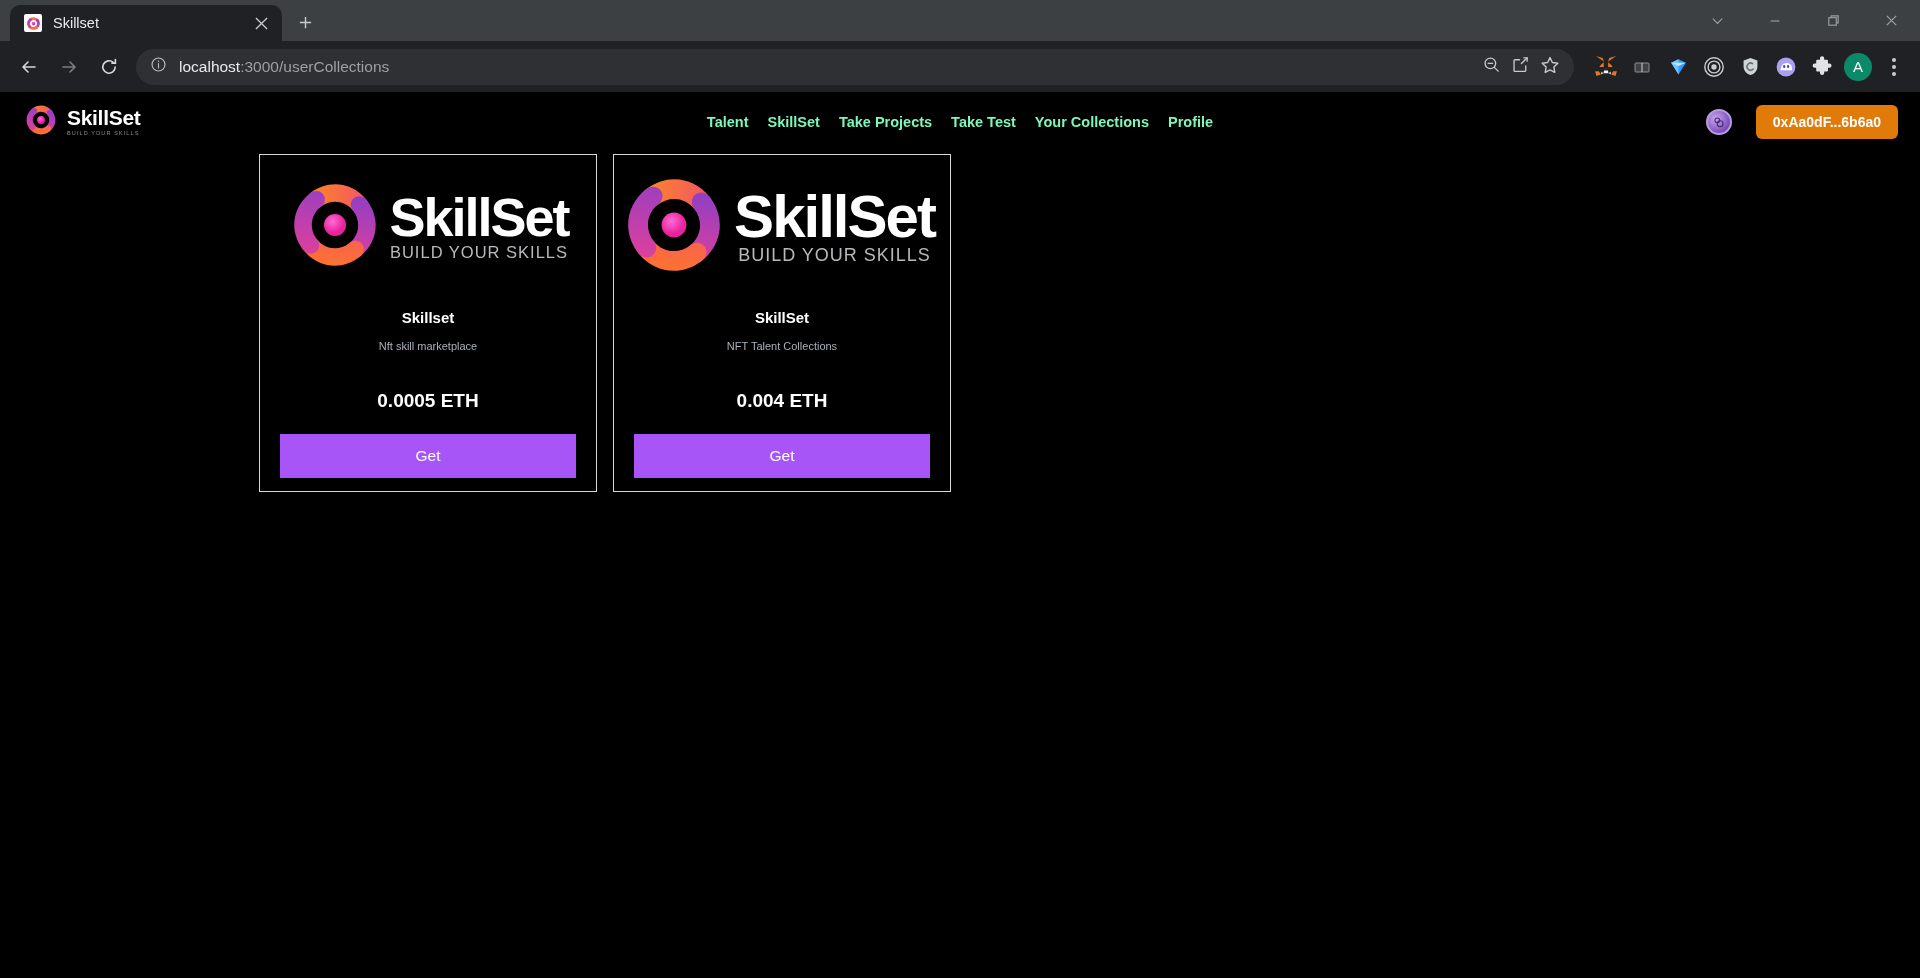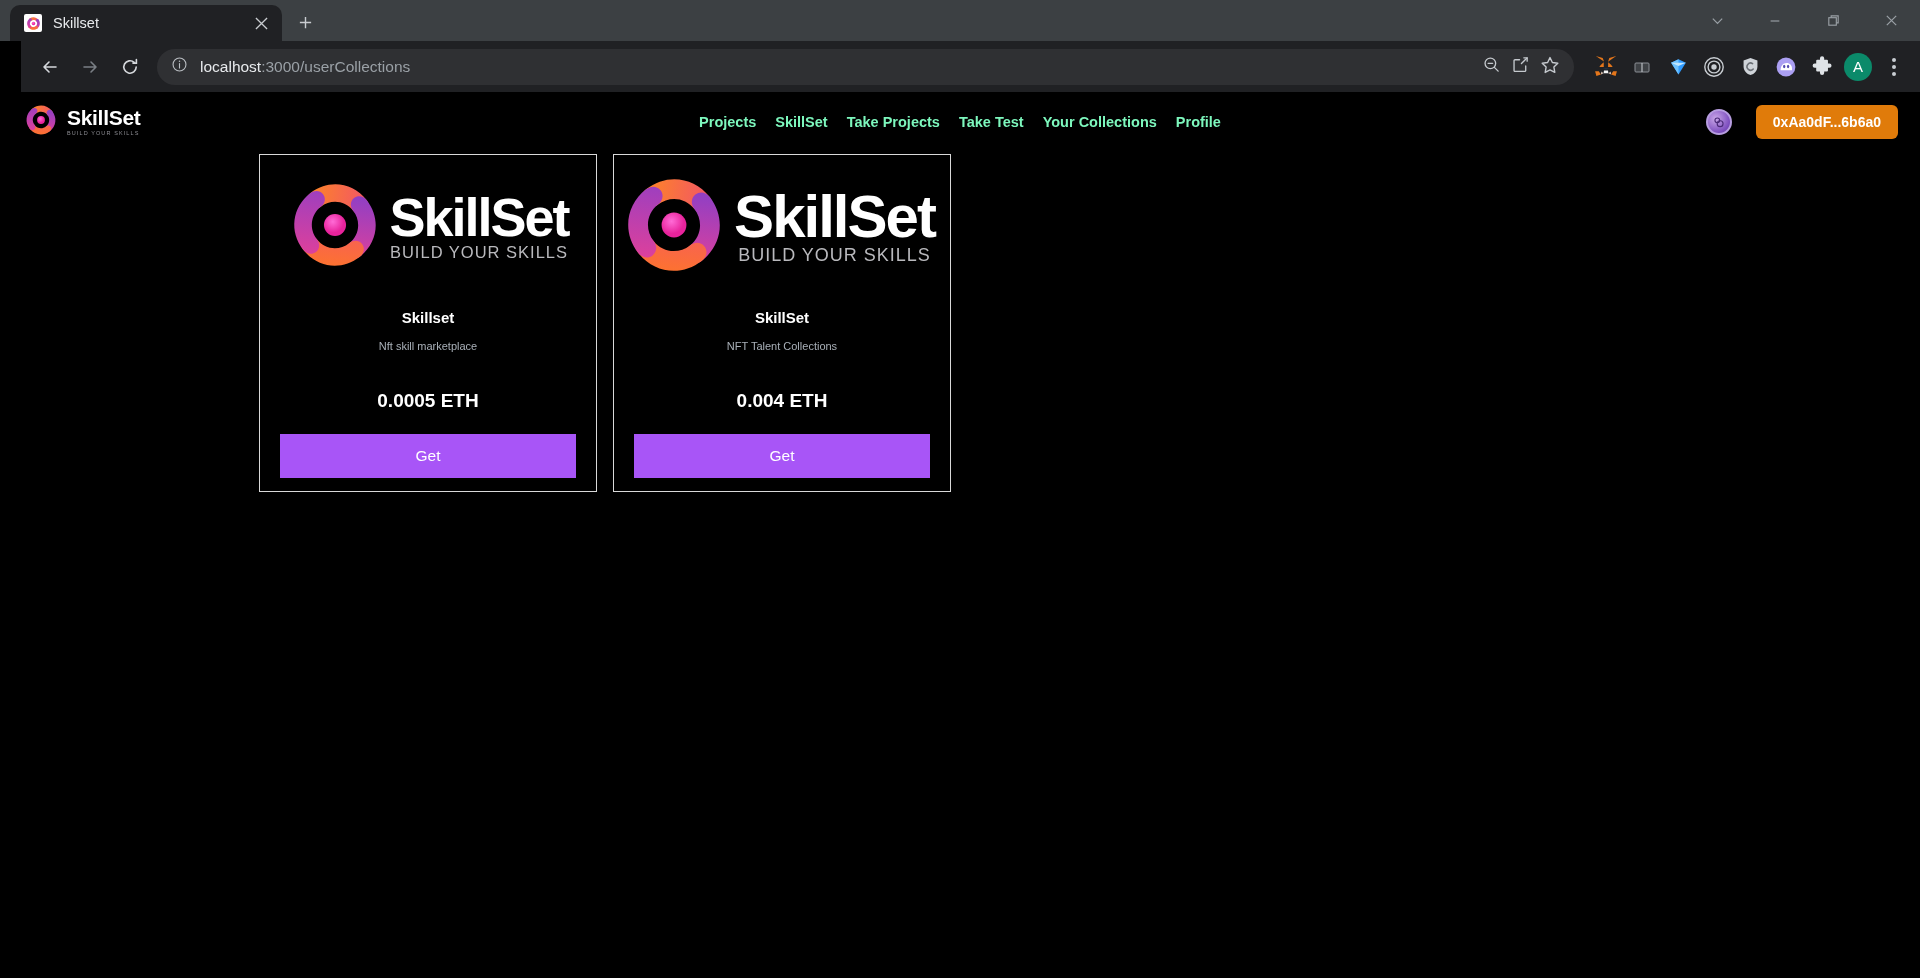--- a/index.html
+++ b/index.html
@@ -38,21 +38,21 @@
     width: 34px; height: 34px; margin-left: 6px; margin-bottom: 2px;
     display:flex; align-items:center; justify-content:center; border-radius: 50%;
   }
   .wincontrols {
     position: absolute; right: 0; top: 0; height: 41px; display:flex; align-items:center;
   }
   .wc-btn { width: 58px; height: 41px; display:flex; align-items:center; justify-content:center; }
 
   .toolbar {
     height: 51px; background: #202124; display: flex; align-items: center;
-    padding: 0 10px; gap: 2px; flex: 0 0 51px; margin-left: 21px;
+    padding: 0 10px; gap: 2px; flex: 0 0 51px;
   }
   .tb-btn {
     width: 38px; height: 38px; border-radius: 50%;
     display:flex; align-items:center; justify-content:center; flex: 0 0 38px;
   }
   .omnibox {
     flex: 1; height: 36px; background: #2f3033; border-radius: 18px;
     display: flex; align-items: center; padding: 0 14px 0 14px; margin: 0 8px 0 6px;
     gap: 12px; min-width: 0;
   }
@@ -347,21 +347,21 @@
               <use href="#swirl"></use>
             </svg>
         </span>
         <span class="brand-text">
           <span class="brand-name">SkillSet</span>
           <span class="brand-sub">BUILD YOUR SKILLS</span>
         </span>
       </div>
 
       <nav class="nav">
-        <a href="#">Projects</a>
+        <a href="#">Talent</a>
         <a href="#">SkillSet</a>
         <a href="#">Take Projects</a>
         <a href="#">Take Test</a>
         <a href="#">Your Collections</a>
         <a href="#">Profile</a>
       </nav>
 
       <div class="wallet">
         <span class="wallet-avatar">
           <svg width="14" height="14" viewBox="0 0 20 20" fill="none" stroke="#4a2a78" stroke-width="1.6">

